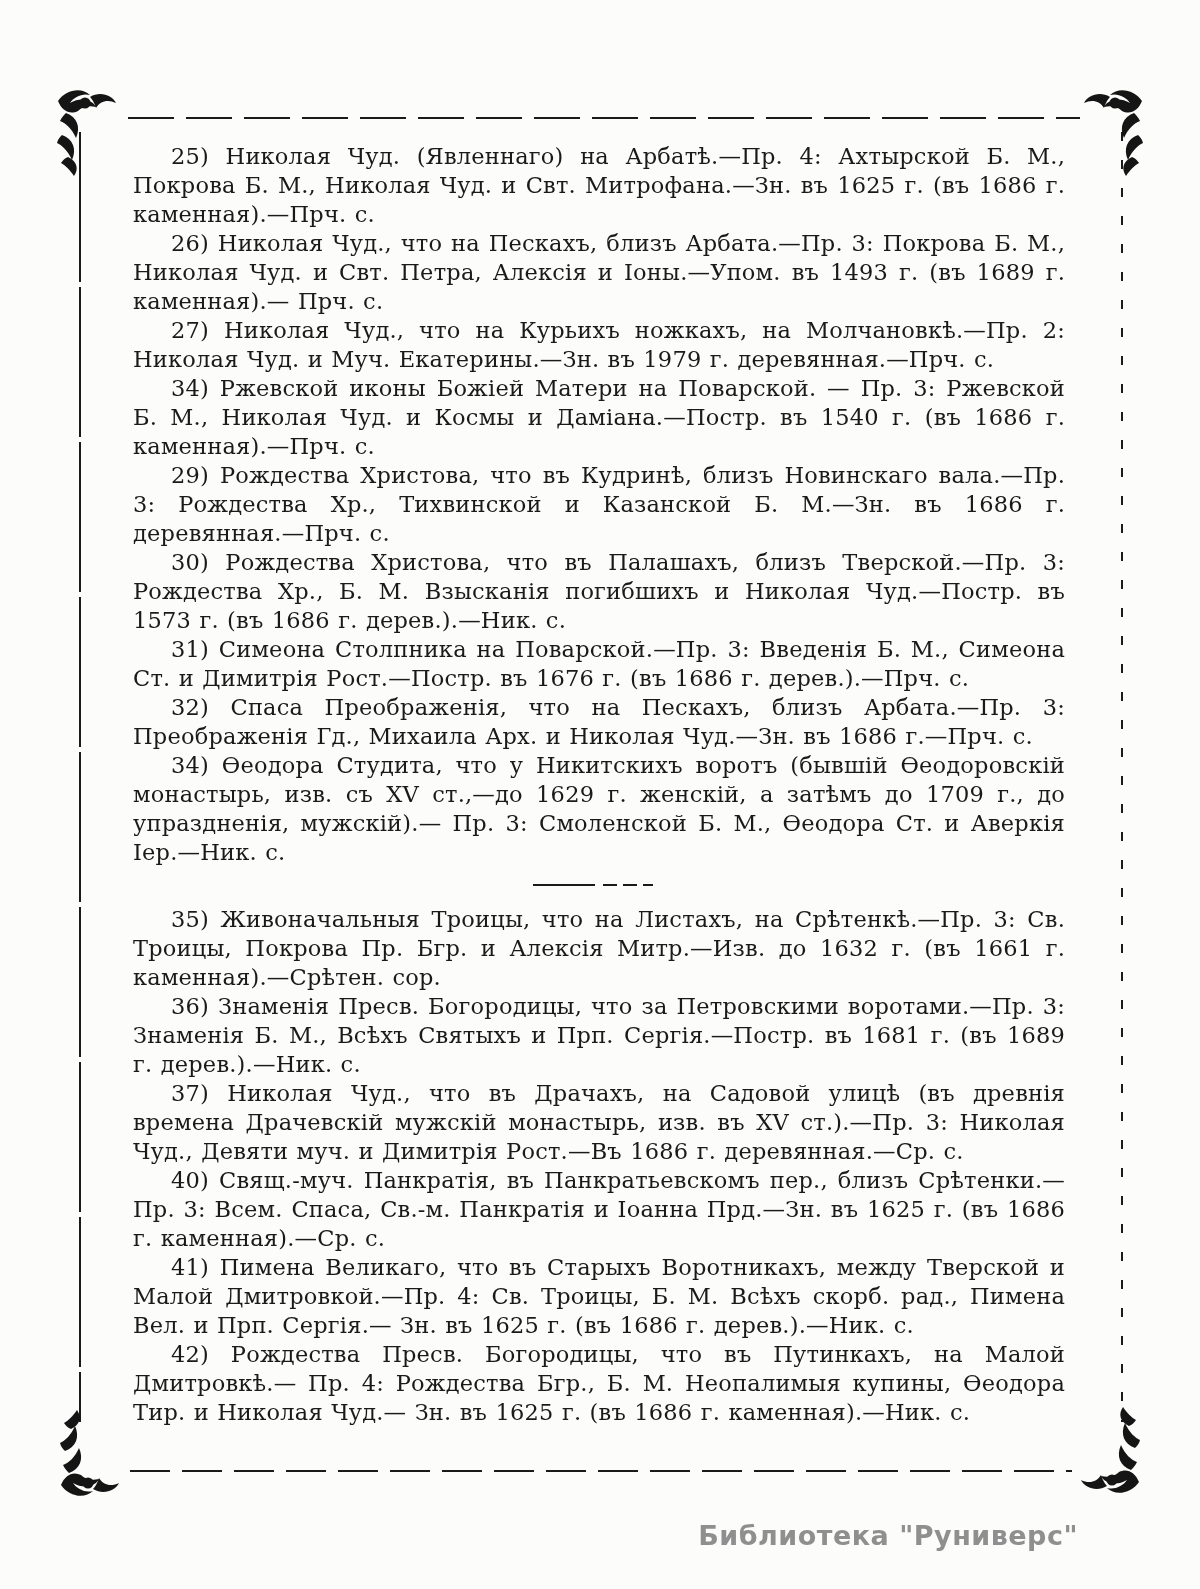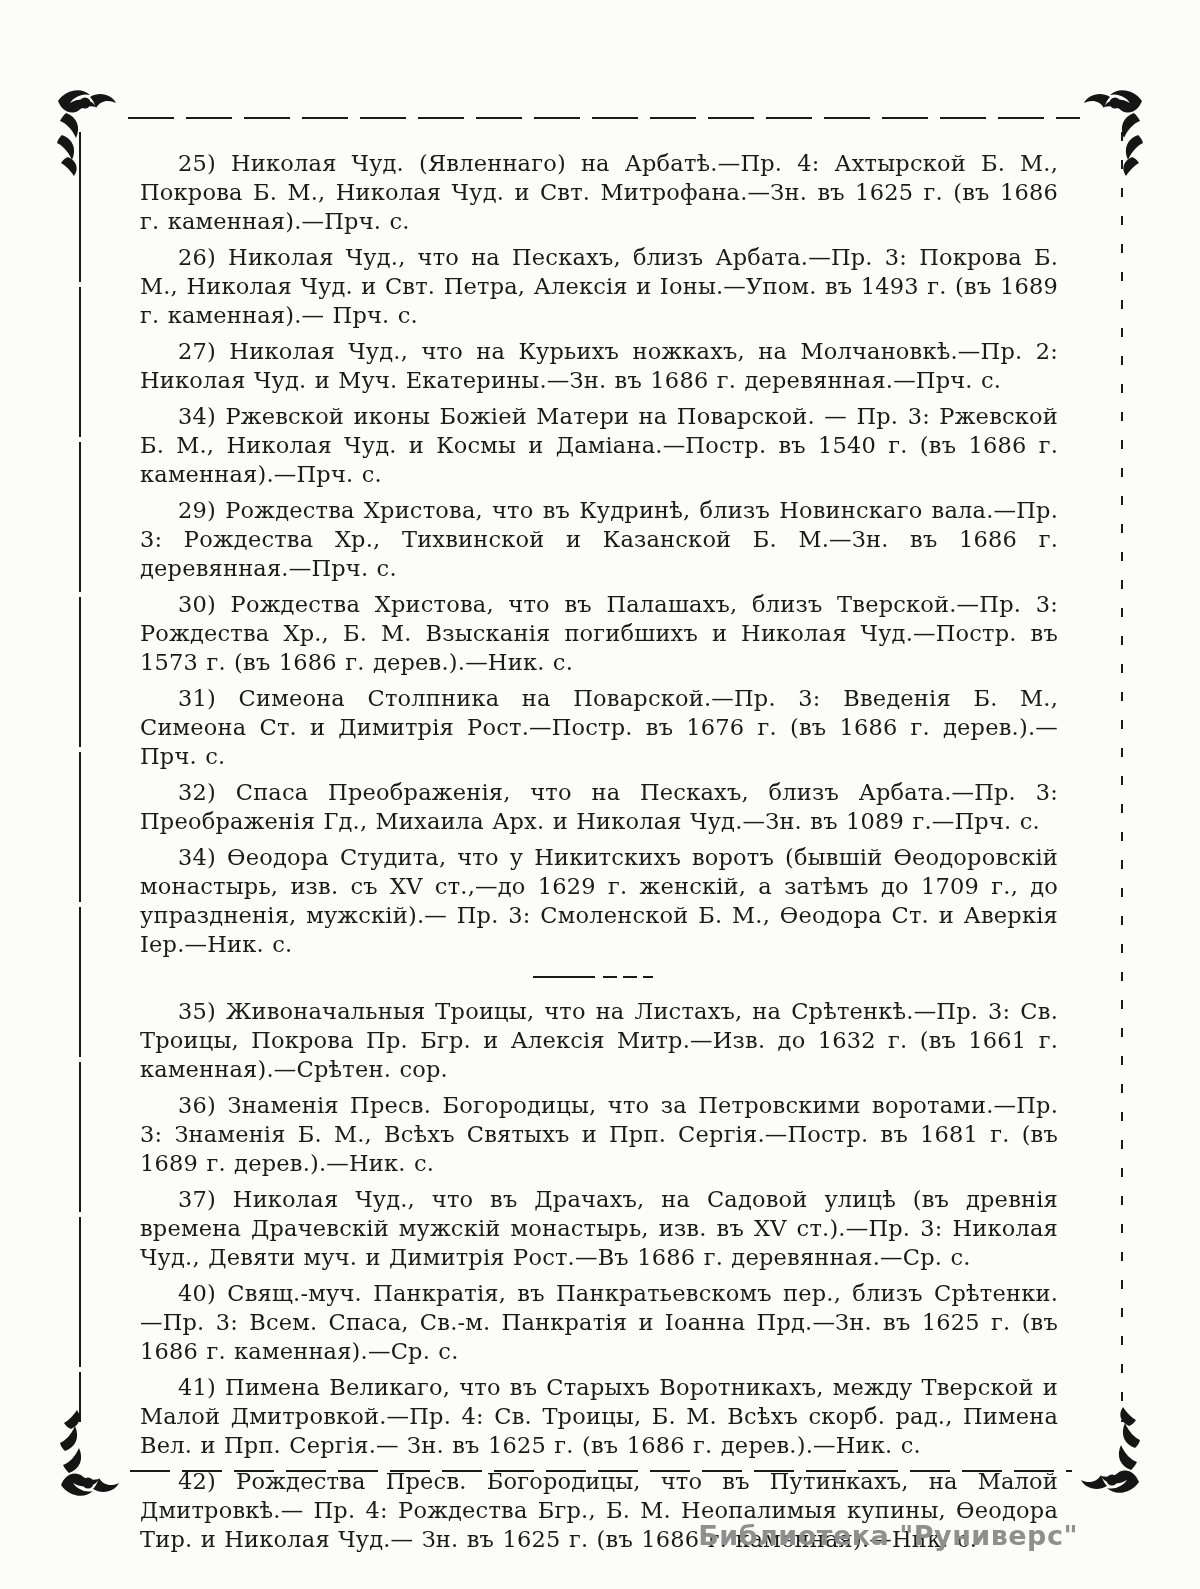--- a/index.html
+++ b/index.html
@@ -33,21 +33,21 @@
   .corner.tl { left:52px;  top:86px; }
   .corner.tr { left:1078px; top:86px; transform:scaleX(-1); }
   .corner.bl { left:55px;  top:1408px; transform:scaleY(-1); }
   .corner.br { left:1075px; top:1405px; transform:scale(-1,-1); }
 
   .text-column {
     position:absolute; left:133px; top:142px; width:932px;
     font-size:22.5px; line-height:29px;
     text-align:justify; letter-spacing:.2px; word-spacing:1px;
   }
-  .entry { margin:7px; text-indent:38px; }
+  .entry { margin:0; text-indent:38px; }
   .section-divider {
     width:132px; height:2px; margin:17px auto 19px;
     background:linear-gradient(90deg,
       #1a1a1a 0 62px, transparent 62px 70px,
       #1a1a1a 70px 84px, transparent 84px 90px,
       #1a1a1a 90px 104px, transparent 104px 110px,
       #1a1a1a 110px 120px, transparent 120px 132px);
   }
   .watermark {
     position:absolute; right:122px; top:1520px;
@@ -112,26 +112,26 @@
         <path d="M10,48 C21,52 25,62 20,73 C16,64 10,58 5,56 C6,52 8,50 10,48 Z"></path>
         <path d="M16,70 C25,74 27,82 22,89 C18,83 13,78 9,76 C11,73 13,71 16,70 Z"></path>
       </g>
     </svg>
   </div>
 
   <div class="text-column">
     <div>
       <p class="entry">25) Николая Чуд. (Явленнаго) на Арбатѣ.—Пр. 4: Ахтырской Б. М., Покрова Б. М., Николая Чуд. и Свт. Митрофана.—Зн. въ 1625 г. (въ 1686 г. каменная).—Прч. с.</p>
       <p class="entry">26) Николая Чуд., что на Пескахъ, близъ Арбата.—Пр. 3: Покрова Б. М., Николая Чуд. и Свт. Петра, Алексія и Іоны.—Упом. въ 1493 г. (въ 1689 г. каменная).— Прч. с.</p>
-      <p class="entry">27) Николая Чуд., что на Курьихъ ножкахъ, на Молчановкѣ.—Пр. 2: Николая Чуд. и Муч. Екатерины.—Зн. въ 1686 г. деревянная.—Прч. с.</p>
+      <p class="entry">27) Николая Чуд., что на Курьихъ ножкахъ, на Молчановкѣ.—Пр. 2: Николая Чуд. и Муч. Екатерины.—Зн. въ 1979 г. деревянная.—Прч. с.</p>
       <p class="entry">34) Ржевской иконы Божіей Матери на Поварской. — Пр. 3: Ржевской Б. М., Николая Чуд. и Космы и Даміана.—Постр. въ 1540 г. (въ 1686 г. каменная).—Прч. с.</p>
       <p class="entry">29) Рождества Христова, что въ Кудринѣ, близъ Новинскаго вала.—Пр. 3: Рождества Хр., Тихвинской и Казанской Б. М.—Зн. въ 1686 г. деревянная.—Прч. с.</p>
       <p class="entry">30) Рождества Христова, что въ Палашахъ, близъ Тверской.—Пр. 3: Рождества Хр., Б. М. Взысканія погибшихъ и Николая Чуд.—Постр. въ 1573 г. (въ 1686 г. дерев.).—Ник. с.</p>
       <p class="entry">31) Симеона Столпника на Поварской.—Пр. 3: Введенія Б. М., Симеона Ст. и Димитрія Рост.—Постр. въ 1676 г. (въ 1686 г. дерев.).—Прч. с.</p>
-      <p class="entry">32) Спаса Преображенія, что на Пескахъ, близъ Арбата.—Пр. 3: Преображенія Гд., Михаила Арх. и Николая Чуд.—Зн. въ 1089 г.—Прч. с.</p>
+      <p class="entry">32) Спаса Преображенія, что на Пескахъ, близъ Арбата.—Пр. 3: Преображенія Гд., Михаила Арх. и Николая Чуд.—Зн. въ 1686 г.—Прч. с.</p>
       <p class="entry">34) Ѳеодора Студита, что у Никитскихъ воротъ (бывшій Ѳеодоровскій монастырь, изв. съ XV ст.,—до 1629 г. женскій, а затѣмъ до 1709 г., до упраздненія, мужскій).— Пр. 3: Смоленской Б. М., Ѳеодора Ст. и Аверкія Іер.—Ник. с.</p>
     </div>
 
     <div class="section-divider"></div>
 
     <div>
       <p class="entry">35) Живоначальныя Троицы, что на Листахъ, на Срѣтенкѣ.—Пр. 3: Св. Троицы, Покрова Пр. Бгр. и Алексія Митр.—Изв. до 1632 г. (въ 1661 г. каменная).—Срѣтен. сор.</p>
       <p class="entry">36) Знаменія Пресв. Богородицы, что за Петровскими воротами.—Пр. 3: Знаменія Б. М., Всѣхъ Святыхъ и Прп. Сергія.—Постр. въ 1681 г. (въ 1689 г. дерев.).—Ник. с.</p>
       <p class="entry">37) Николая Чуд., что въ Драчахъ, на Садовой улицѣ (въ древнія времена Драчевскій мужскій монастырь, изв. въ XV ст.).—Пр. 3: Николая Чуд., Девяти муч. и Димитрія Рост.—Въ 1686 г. деревянная.—Ср. с.</p>
       <p class="entry">40) Свящ.-муч. Панкратія, въ Панкратьевскомъ пер., близъ Срѣтенки.—Пр. 3: Всем. Спаса, Св.-м. Панкратія и Іоанна Прд.—Зн. въ 1625 г. (въ 1686 г. каменная).—Ср. с.</p>

